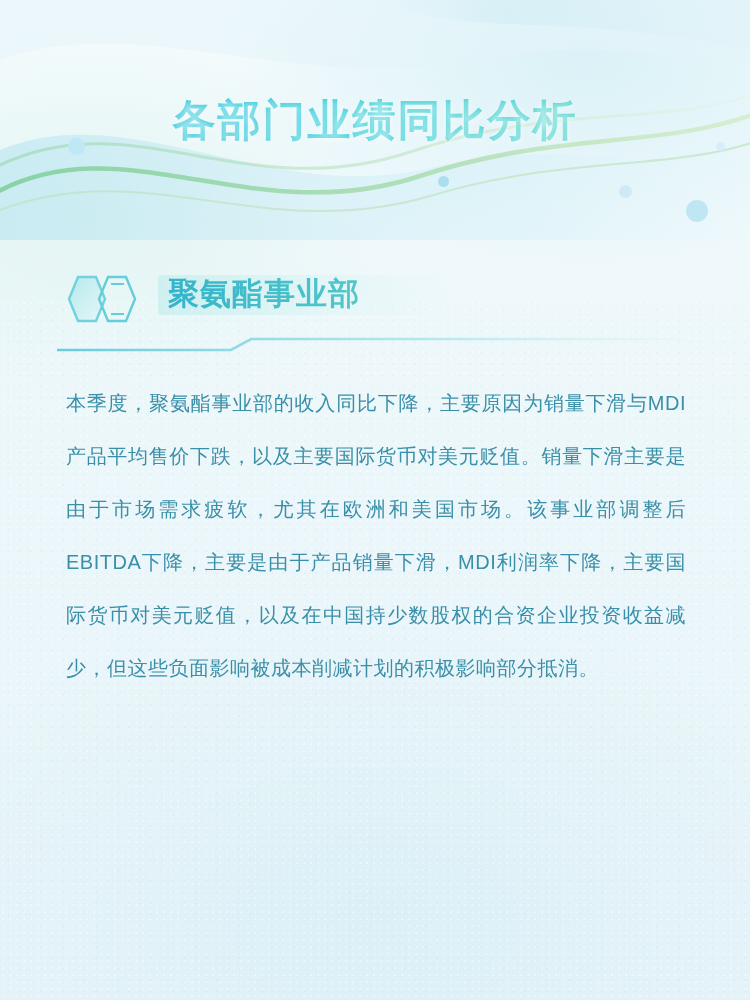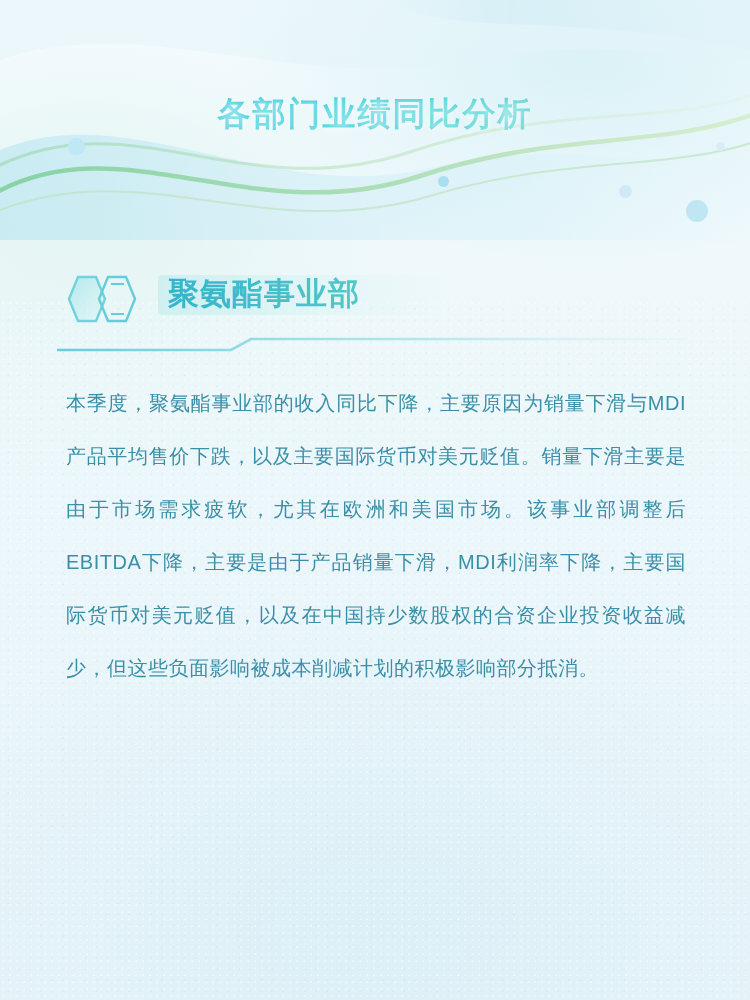--- a/index.html
+++ b/index.html
@@ -45,21 +45,21 @@
     overflow: hidden;
   }
   .header-band svg { display: block; }
 
   .title {
     position: absolute;
     top: 92px;
     left: 0;
     width: 750px;
     text-align: center;
-    font-size: 33px;
+    font-size: 43px;
     font-weight: bold;
     letter-spacing: 2px;
     color: #3cc8e0;
     background: linear-gradient(90deg, #35c3de 0%, #3fd0dc 45%, #6fdcc8 100%);
     -webkit-background-clip: text;
     background-clip: text;
     -webkit-text-fill-color: transparent;
     text-shadow: 0 2px 6px rgba(255,255,255,0.6);
     white-space: nowrap;
   }

